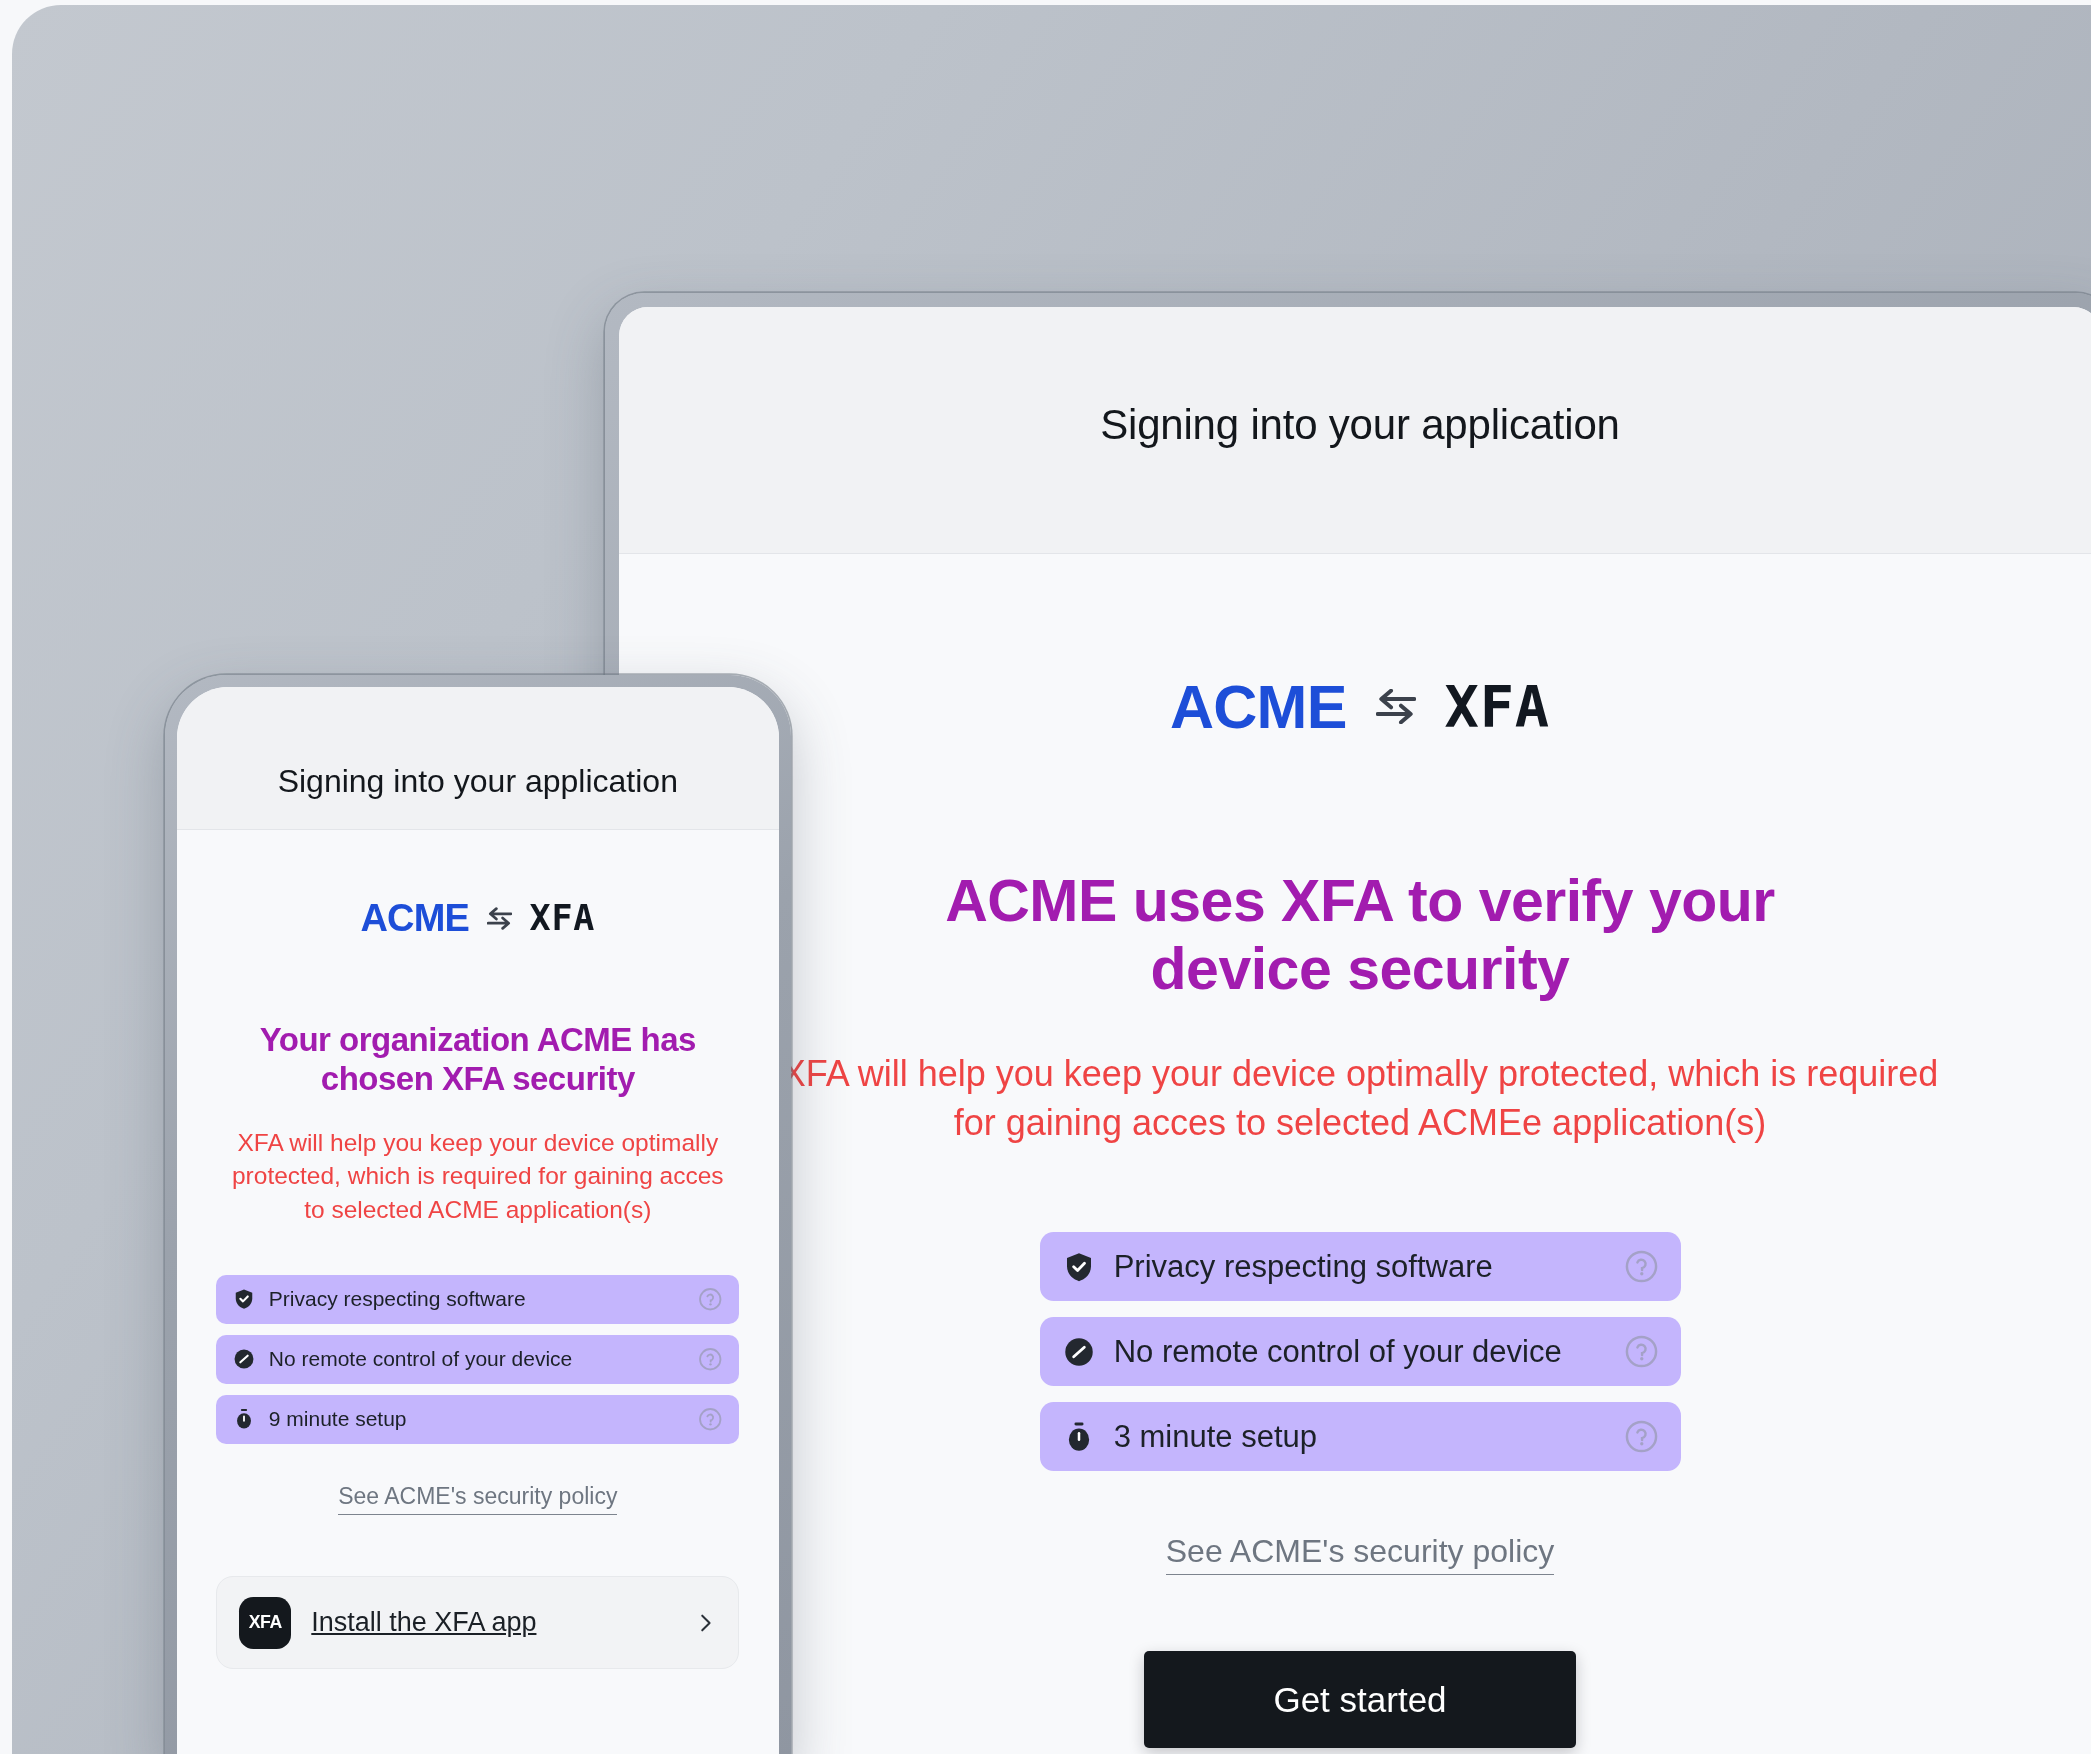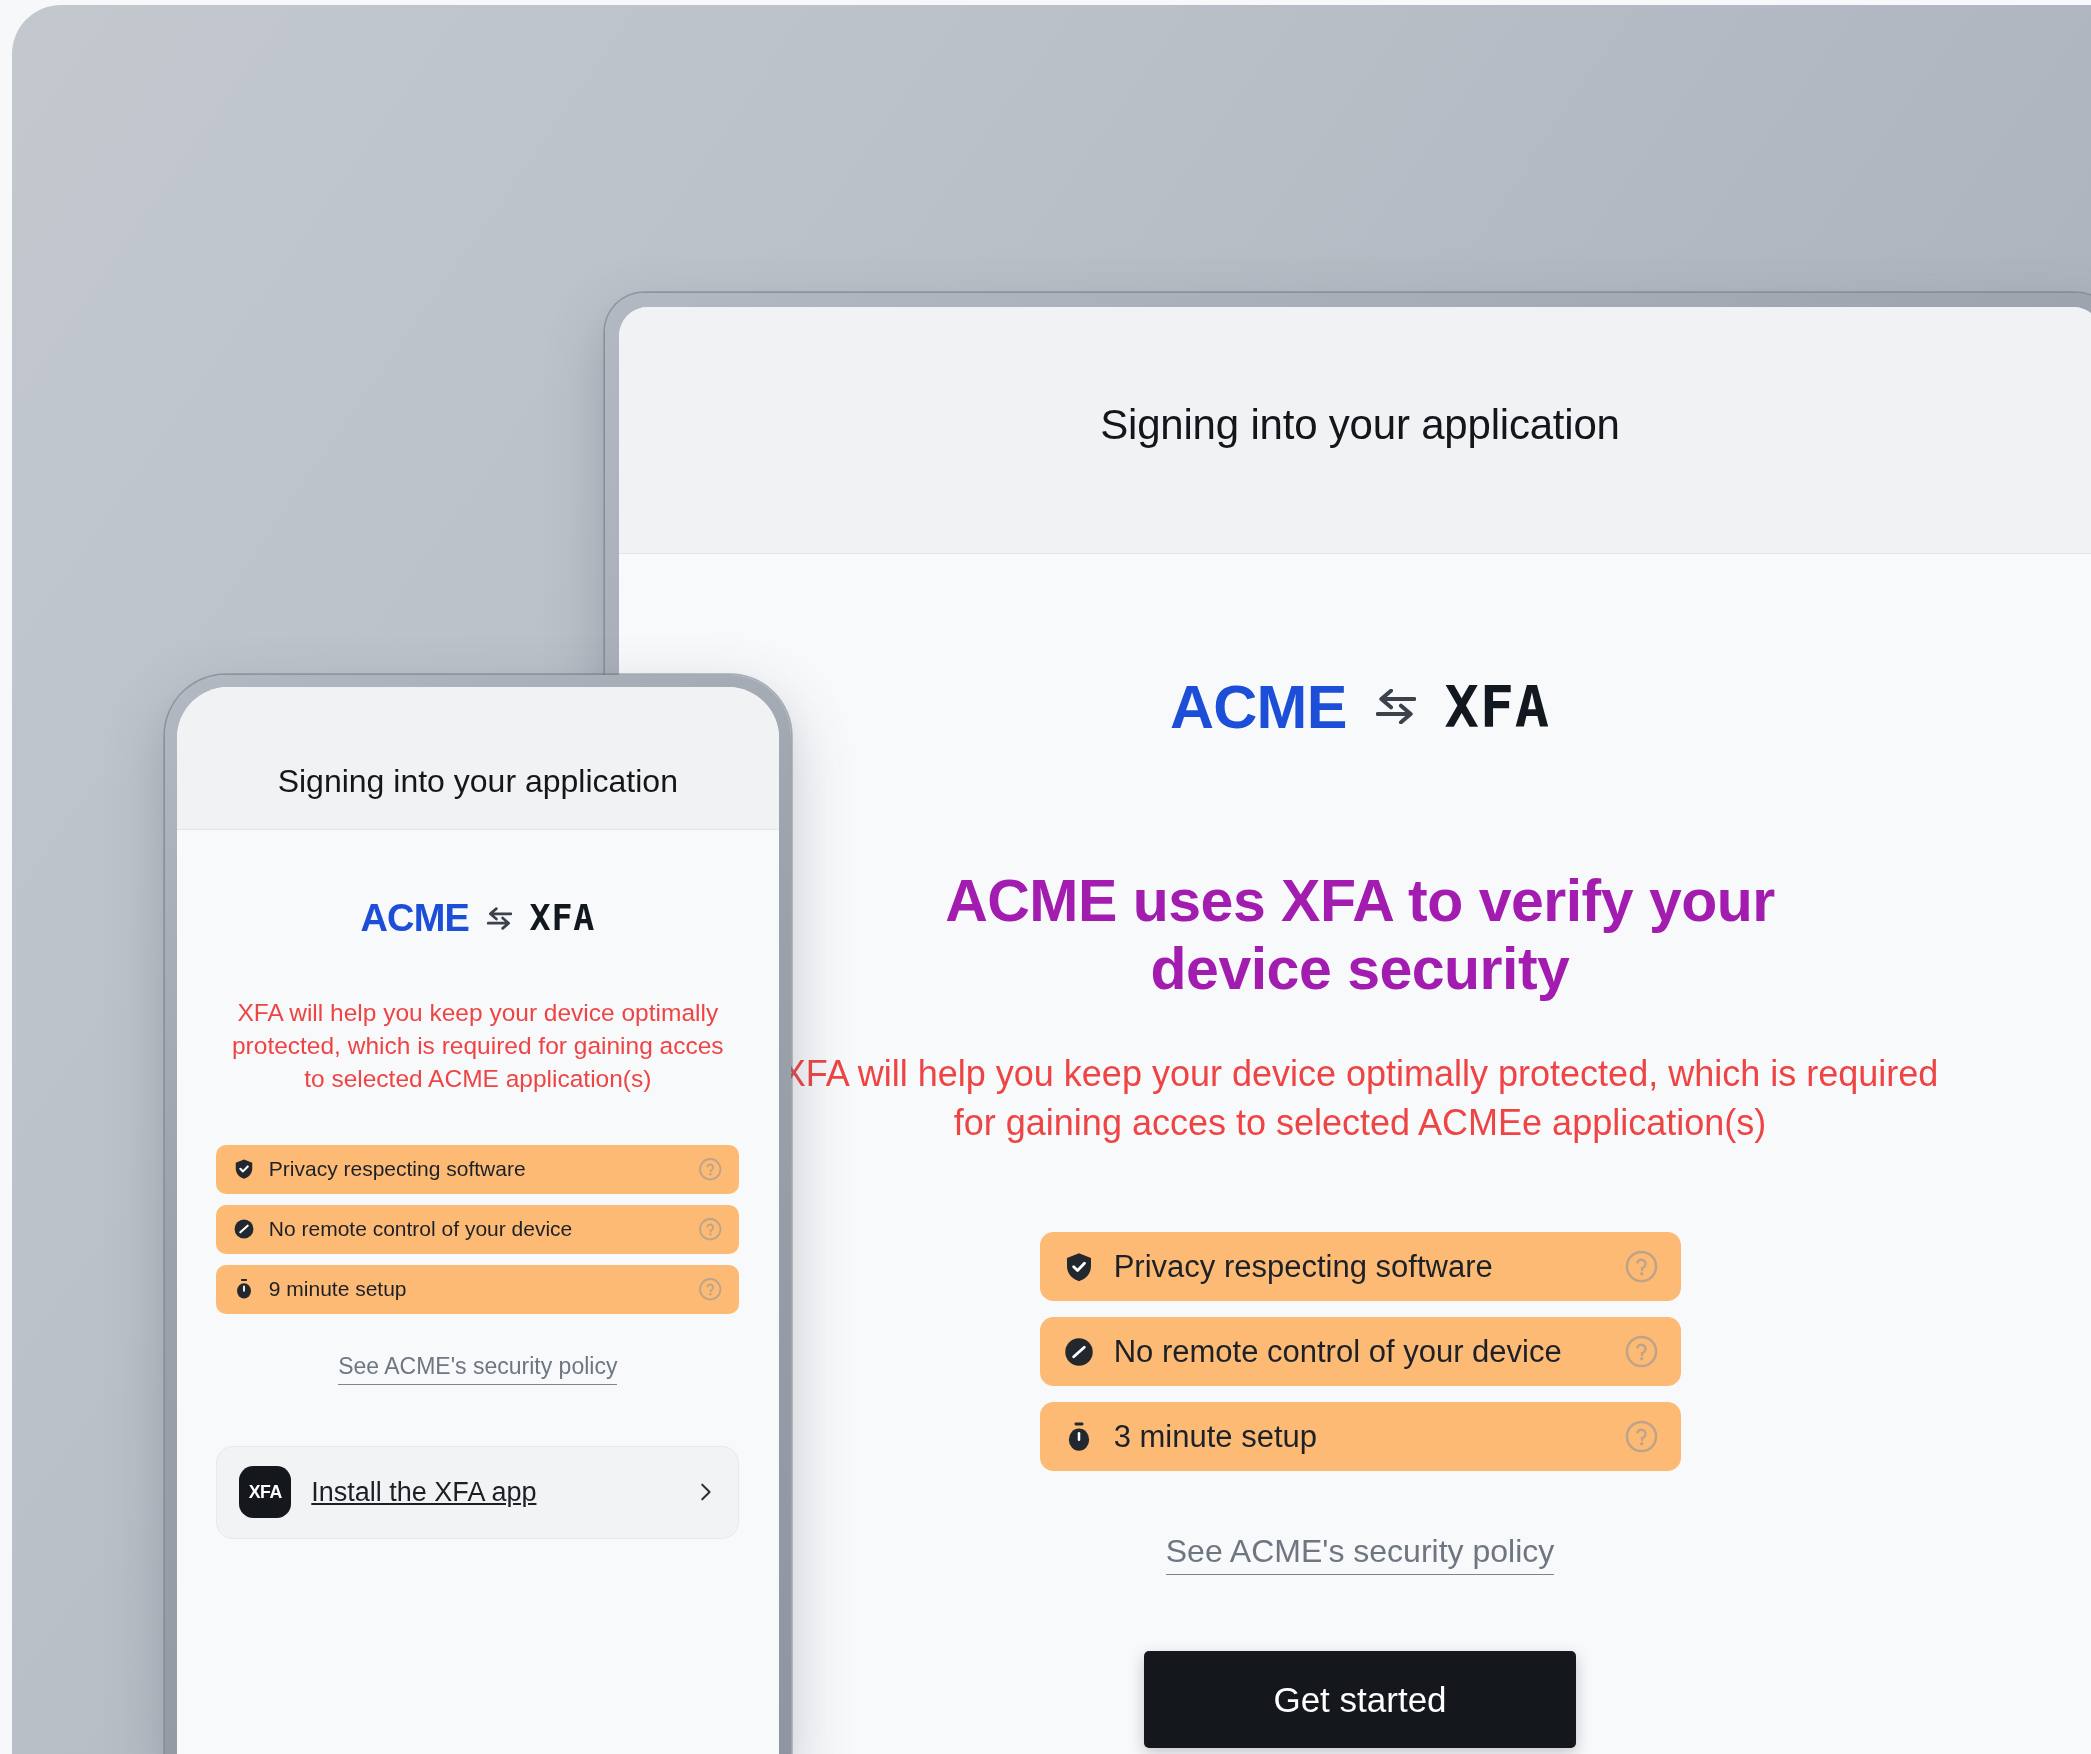--- a/index.html
+++ b/index.html
@@ -141,21 +141,21 @@
   .headline{
     text-align:center; font-weight:700; color:#a21caf;
     letter-spacing:-0.5px;
     margin-top:24px;
   }
   .subtext{ text-align:center; color:#ef4444; font-weight:400; }
 
   .pill-list{ display:flex; flex-direction:column; }
   .pill{
     display:flex; align-items:center;
-    background:#fdba74;
+    background:#c4b5fd;
   }
   .pill-ic{ flex:none; }
   .pill-label{ color:#1c2128; flex:1; }
   .q-ic{ flex:none; opacity:.55; }
 
   .policy-link{
     color:#6e7681; text-decoration:none;
     border-bottom:1.7px solid #7d848e; padding-bottom:4.2px;
     cursor:pointer;
   }
@@ -258,20 +258,21 @@
 
       <div class="logo-row">
         <span class="acme-word">ACME</span>
         <svg class="swap-ic" viewBox="0 0 24 21">
           <path d="M23 6 H4 M9 1 L3.2 6 L9 11" fill="none" stroke="#3c424c" stroke-width="2.6" stroke-linecap="round" stroke-linejoin="round"></path>
           <path d="M1 15 H20 M15 10 L20.8 15 L15 20" fill="none" stroke="#3c424c" stroke-width="2.6" stroke-linecap="round" stroke-linejoin="round"></path>
         </svg>
         <span class="xfa-word">XFA</span>
       </div>
 
+      <h1 class="headline">Your organization ACME has chosen XFA security</h1>
 
       <p class="subtext">XFA will help you keep your device optimally protected, which is required for gaining acces to selected ACME application(s)</p>
 
       <div class="pill-list">
 
         <div class="pill">
           <svg class="pill-ic" viewBox="0 0 24 24">
             <path d="M12 1.6 L21 5.2 V11.4 C21 16.8 17.2 21 12 22.6 C6.8 21 3 16.8 3 11.4 V5.2 Z" fill="#23282f"></path>
             <path d="M8 11.8 L10.9 14.6 L16.1 9.2" fill="none" stroke="#fff" stroke-width="2.3" stroke-linecap="round" stroke-linejoin="round"></path>
           </svg>

